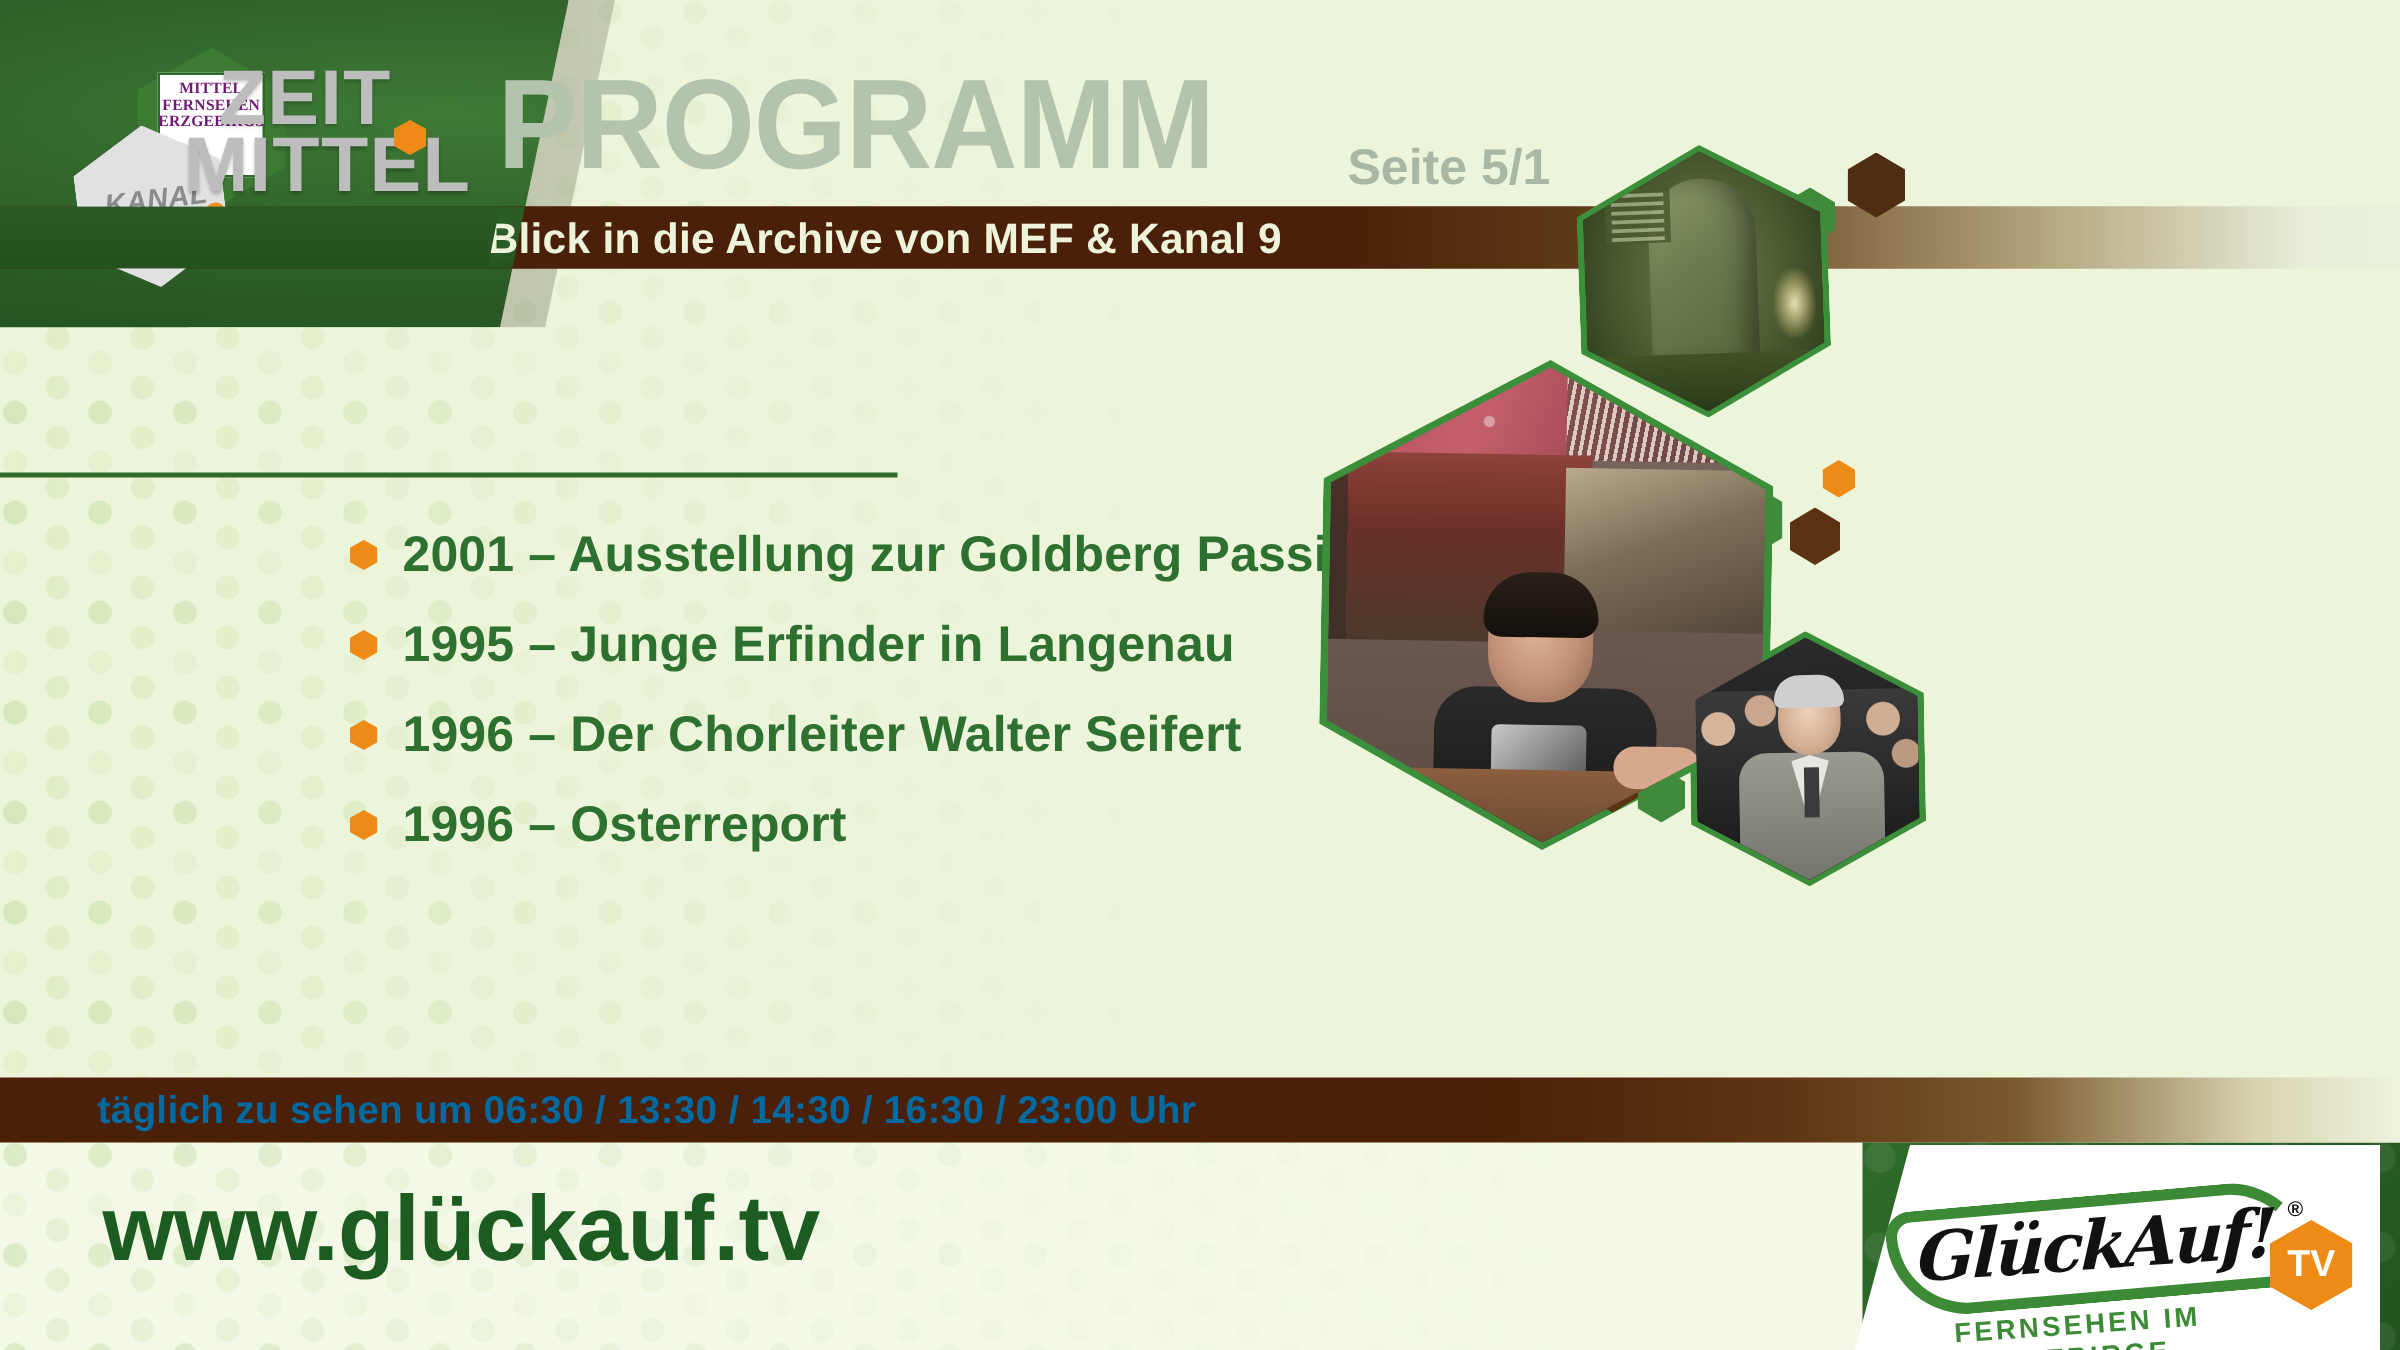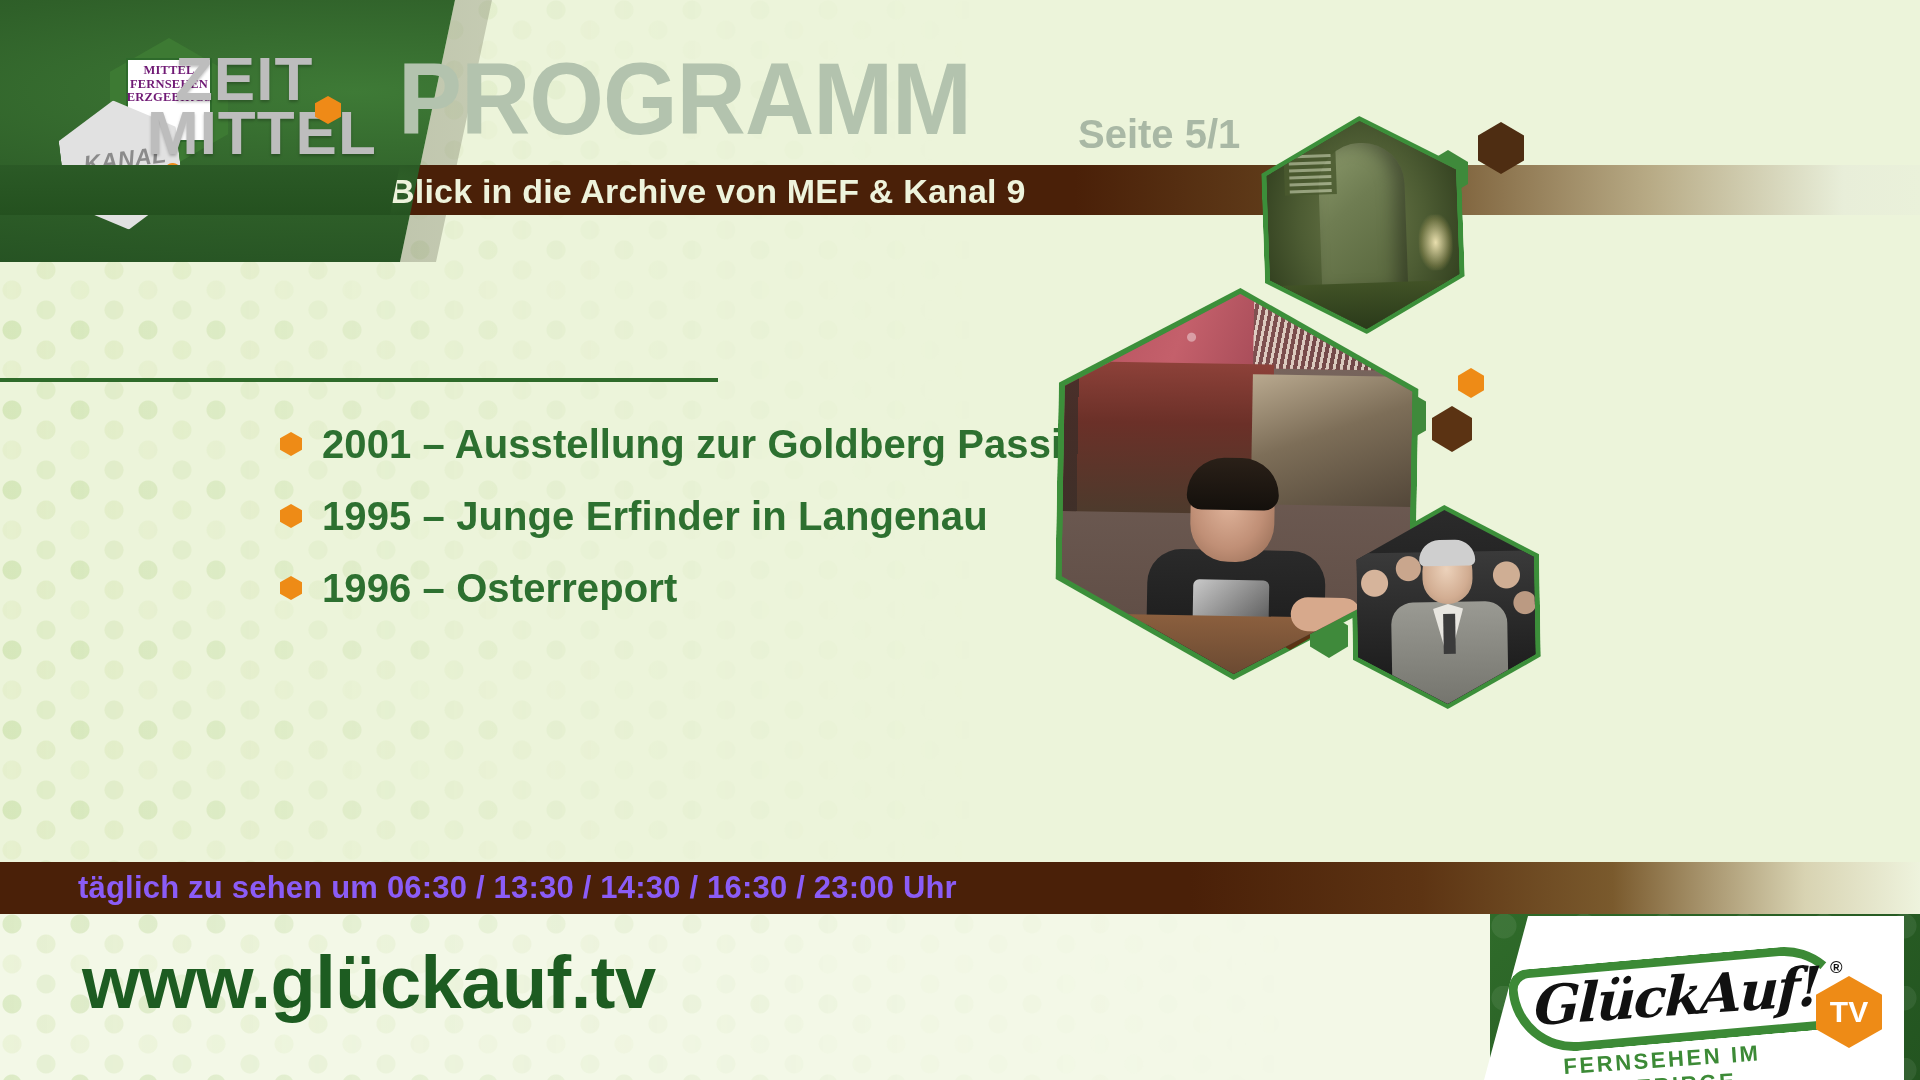--- a/index.html
+++ b/index.html
@@ -306,21 +306,21 @@
   #deco7 { left:1310px; top:614px; width:38px; height:44px; background:#3f8a3b; }
   #deco8 { left:1484px; top:536px; width:30px; height:34px; background:#3f8a3b; }
 
   
   #timebar {
     position:absolute; left:0; top:862px; width:1920px; height:52px; z-index:6;
     background:linear-gradient(to right, #4a2008 0%, #4a2008 62%, #5d3413 74%, #7a5a2d 84%, #d8d3b2 94%, #eef3dd 100%);
   }
   #timebar-text {
     position:absolute; left:78px; top:870px; z-index:7;
-    color:#8b5cf6; font-weight:bold; font-size:31px; letter-spacing:.2px;
+    color:#0369a1; font-weight:bold; font-size:31px; letter-spacing:.2px;
   }
   #footer {
     position:absolute; left:0; top:914px; width:1920px; height:166px; z-index:4;
     background:#f3f8e7;
   }
   #url {
     position:absolute; left:82px; top:940px; z-index:7;
     color:#1d5c21; font-weight:bold; font-size:74px; letter-spacing:-.5px;
   }
 
@@ -412,20 +412,24 @@
   <div id="themen-rule"></div>
 
   <div id="topics">
     <div class="topic-row">
       <span class="topic-bullet"></span>
       <span class="topic-text">2001 – Ausstellung zur Goldberg Passion</span>
     </div>
     <div class="topic-row">
       <span class="topic-bullet"></span>
       <span class="topic-text">1995 – Junge Erfinder in Langenau</span>
+    </div>
+    <div class="topic-row">
+      <span class="topic-bullet"></span>
+      <span class="topic-text">1996 – Der Chorleiter Walter Seifert</span>
     </div>
     <div class="topic-row">
       <span class="topic-bullet"></span>
       <span class="topic-text">1996 – Osterreport</span>
     </div>
   </div>
 
   <div class="photo-frame" id="photo1-frame"></div>
   <div class="photo-hex" id="photo1">
     <div class="inner">

